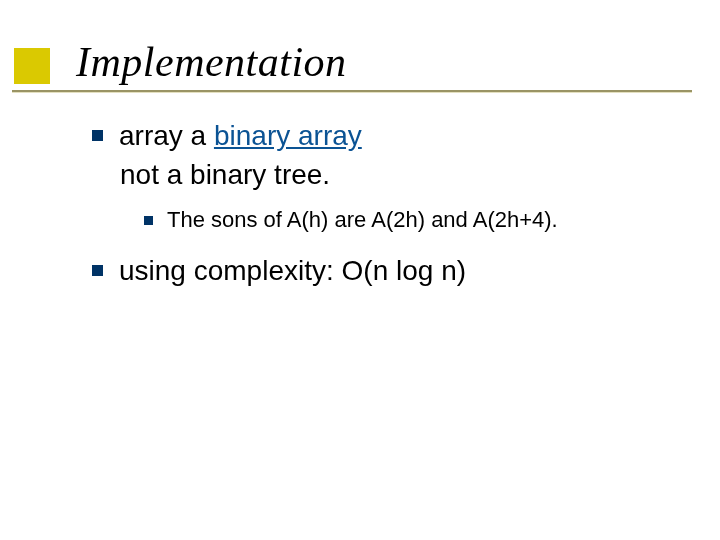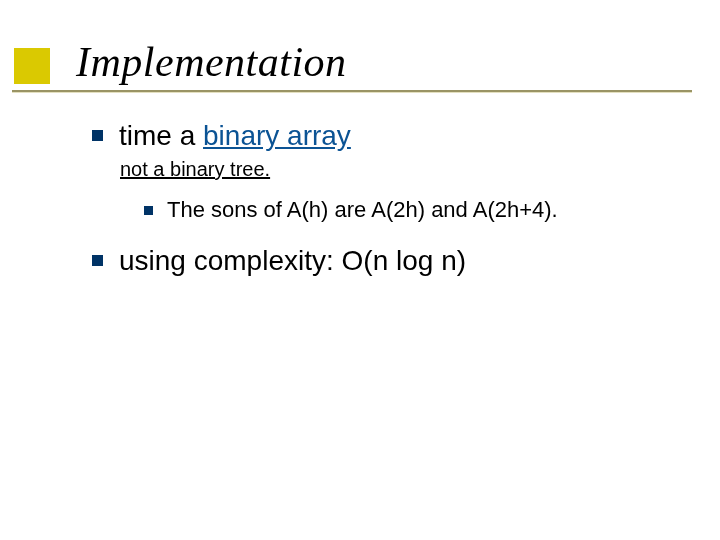--- a/index.html
+++ b/index.html
@@ -53,24 +53,23 @@
   .li-1 {
     display: flex;
     align-items: flex-start;
     gap: 16px;
     font-size: 28px;
     line-height: 1.25;
     margin-bottom: 4px;
   }
   .li-1-continue {
     margin-left: 28px;
-    font-size: 20px;
+    font-size: 28px;
     line-height: 1.25;
     margin-bottom: 14px;
-    text-decoration: underline;
   }
   .li-2 {
     display: flex;
     align-items: flex-start;
     gap: 14px;
     margin-left: 52px;
     font-size: 22px;
     line-height: 1.3;
     margin-bottom: 18px;
   }
@@ -99,21 +98,21 @@
   <div class="accent-block"></div>
 
   <div class="title">Implementation</div>
   <div class="underline"></div>
 
   <div class="body">
 
     <div class="li-1">
       <div class="bullet"></div>
       <div>
-        <span>time a </span><span class="link">binary array</span>
+        <span>array a </span><span class="link">binary array</span>
       </div>
     </div>
     <div class="li-1-continue">not a binary tree.</div>
 
     <div class="li-2">
       <div class="bullet small"></div>
       <div>The sons of A(h) are A(2h) and A(2h+4).</div>
     </div>
 
     <div class="li-1">

